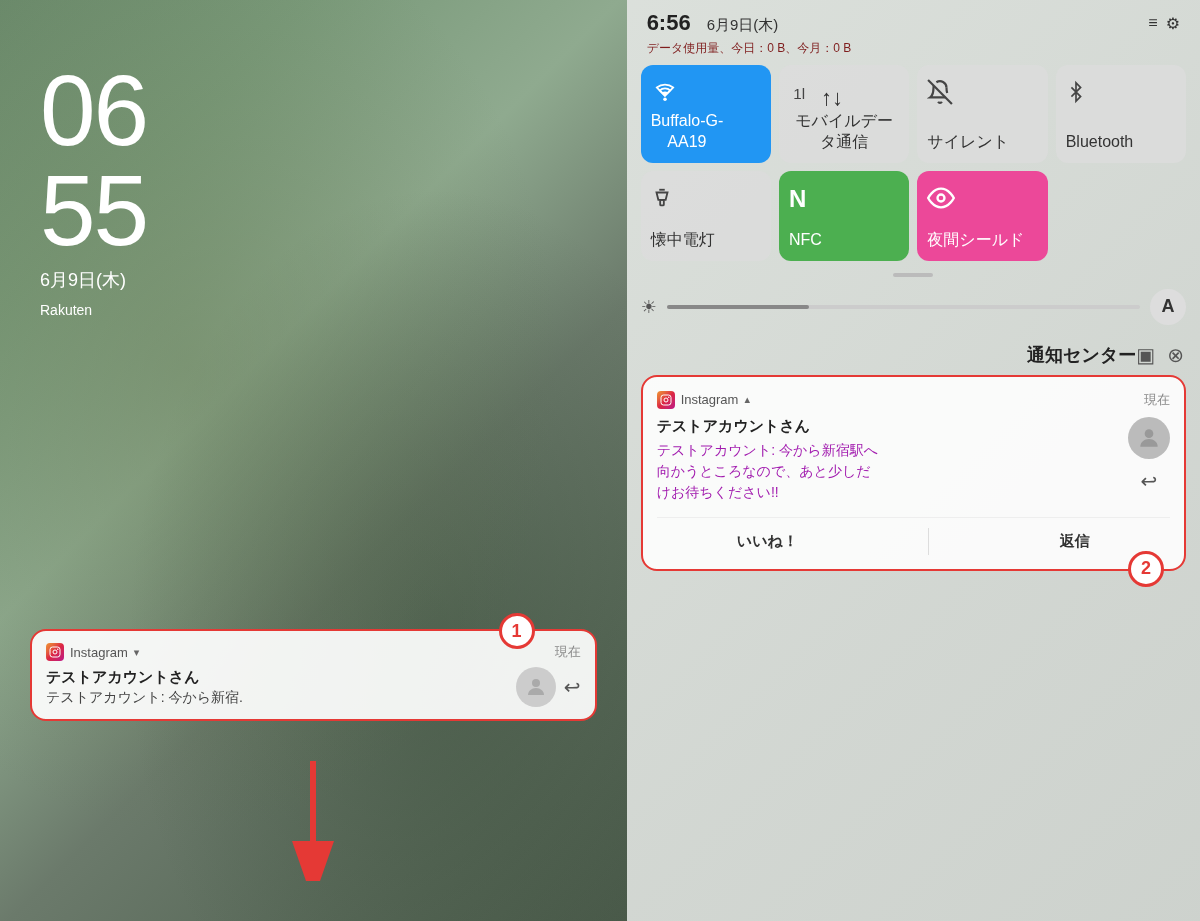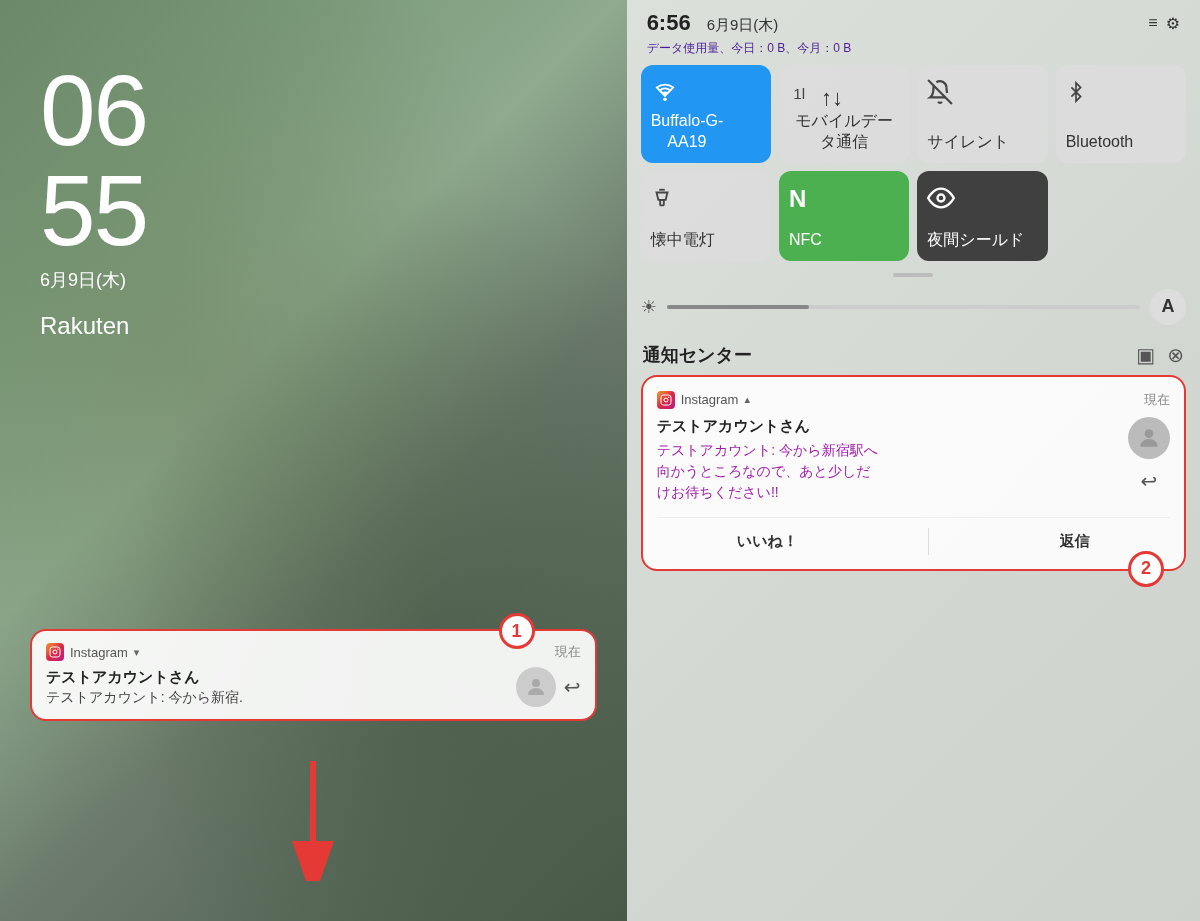--- a/index.html
+++ b/index.html
@@ -52,21 +52,21 @@
       letter-spacing: -2px;
     }
 
     .date-carrier {
       margin-top: 8px;
       color: white;
       font-size: 18px;
     }
 
     .date-line { font-size: 18px; }
-    .carrier-line { font-size: 24px; margin-top: 20px; }
+    .carrier-line { font-size: 14px; margin-top: 10px; }
 
     .notification-card {
       position: absolute;
       bottom: 200px;
       left: 30px;
       right: 30px;
       background: rgba(255,255,255,0.92);
       border-radius: 16px;
       border: 2.5px solid #e53935;
       padding: 12px 14px;
@@ -224,21 +224,21 @@
       align-items: center;
     }
 
     .status-icon {
       font-size: 16px;
       color: #333;
     }
 
     .data-usage {
       font-size: 12px;
-      color: #4c1d95;
+      color: #7f1d1d;
       padding: 0 20px 8px 20px;
     }
 
     
     .quick-tiles {
       display: grid;
       grid-template-columns: repeat(4, 1fr);
       gap: 8px;
       padding: 0 14px;
       margin-bottom: 8px;
@@ -260,21 +260,21 @@
       background: #2196f3;
       color: white;
     }
 
     .tile.active-green {
       background: #4caf50;
       color: white;
     }
 
     .tile.active-orange {
-      background: #404040;
+      background: #ec4899;
       color: white;
     }
 
     .tile-icon {
       font-size: 26px;
     }
 
     .tile-label {
       font-size: 16px;
       color: #333;
@@ -325,22 +325,22 @@
       font-size: 18px;
       font-weight: 700;
       color: #333;
       cursor: pointer;
     }
 
     
     .notif-center-header {
       display: flex;
       align-items: center;
-      justify-content: space-between;
-      padding: 10px 16px 8px 16px;
+      justify-content: flex-end;
+      padding: 10px 16px 8px 24px;
     }
 
     .notif-center-title {
       font-size: 18px;
       font-weight: 600;
       color: #222;
     }
 
     .notif-center-icons {
       display: flex;

